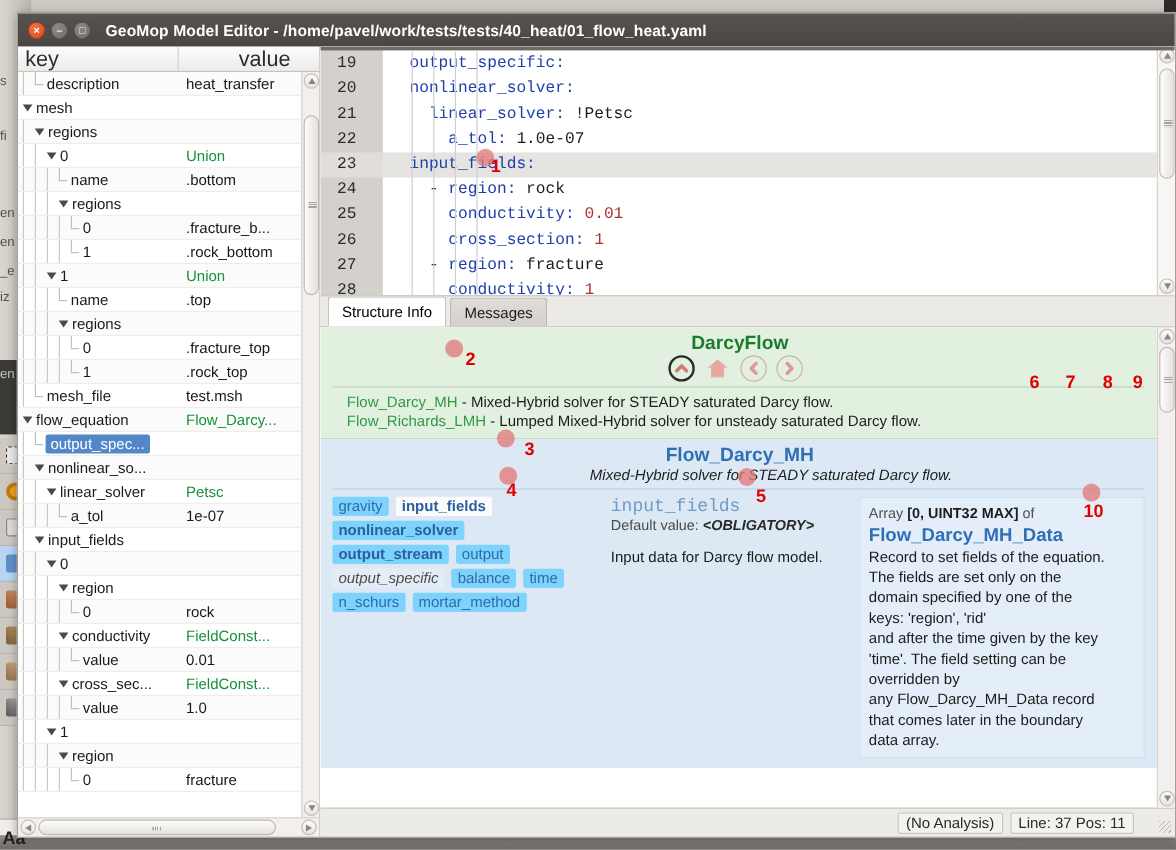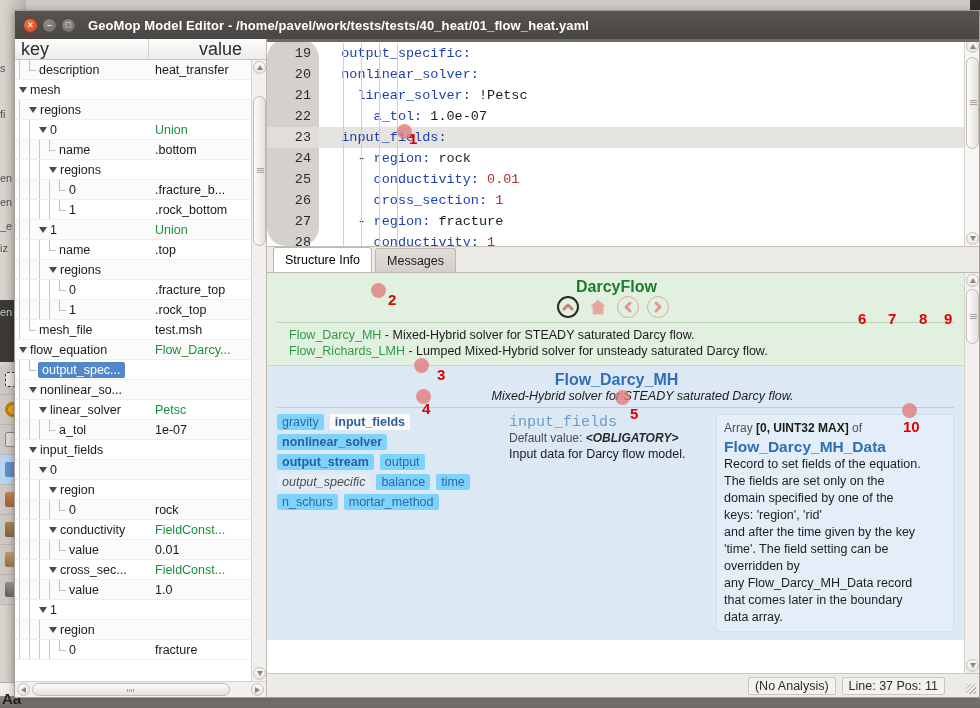--- a/index.html
+++ b/index.html
@@ -190,21 +190,21 @@
   
   .editor-pane {
     height: 208px; flex: 0 0 208px; display: flex;
     background: #ffffff; border-bottom: 1px solid #c4c0b9;
     position: relative; overflow: hidden;
   }
   .editor-top-shadow{position:absolute;left:0;top:0;right:0;height:3px;background:#6e6a66;z-index:3;}
   .gutter {
     width: 52px; flex:0 0 52px; background:#d4d0cb; color:#2c2c2c;
     font-family: "Liberation Mono", monospace; font-size: 13.5px;
-    text-align: right; padding-top: 4px; border-radius: 19px;
+    text-align: center; padding-top: 4px;
   }
   .gutter div { height: 21px; line-height: 21px; padding-right: 8px; }
   .gutter div.cur { background:#e1ddd8; }
   .code {
     flex: 1 1 auto; position: relative; padding-top: 4px; overflow: hidden;
     font-family: "Liberation Mono", monospace; font-size: 13.5px;
   }
   .cline { height:21px; line-height:21px; white-space: pre; padding-left: 6px; }
   .cline.cur { background:#e6e4e1; }
   .tok-key { color:#1f3faa; }
@@ -252,21 +252,21 @@
     font-size: 12.5px; padding: 1px 5px; background:#7dd3fc; color:#2f6aa8;
     border-radius: 2px; white-space: nowrap;
   }
   .kw.b { font-weight: bold; color:#2b5f9e;text-align:right; }
   .kw.i { font-style: italic; color:#4c4c4c; background:#e4edf6;}
   .kw.sel { background:#fbfbfb; font-weight:bold; color:#2b5f9e; }
   .col-mid { flex:1 1 auto; padding-left: 20px; min-width:0;}
   .mid-title { font-family:"Liberation Mono", monospace; font-size:15px; color:#6f9bc6; }
   .mid-def { font-size:12px; color:#4b4b4b; }
   .mid-def .ob { font-style: italic; font-weight:bold; color:#2a2a2a;}
-  .mid-body { font-size:12.5px; color:#1a1a1a; margin-top:2px;}
+  .mid-body { font-size:12.5px; color:#1a1a1a; margin-top:12px;}
   .col-right {
     width: 238px; flex:0 0 238px; background:#e4eef8; border:1px solid #cfe0ee;
     padding: 5px 7px; font-size: 12.5px; color:#1c1c1c; line-height: 17px;
   }
   .r-small { font-size: 12px; color:#505050; }
   .r-small b { color:#1c1c1c; }
   .r-title { font-size: 15.5px; font-weight:bold; color:#2e6fb8; line-height:19px;}
 
   
   .statusbar {

